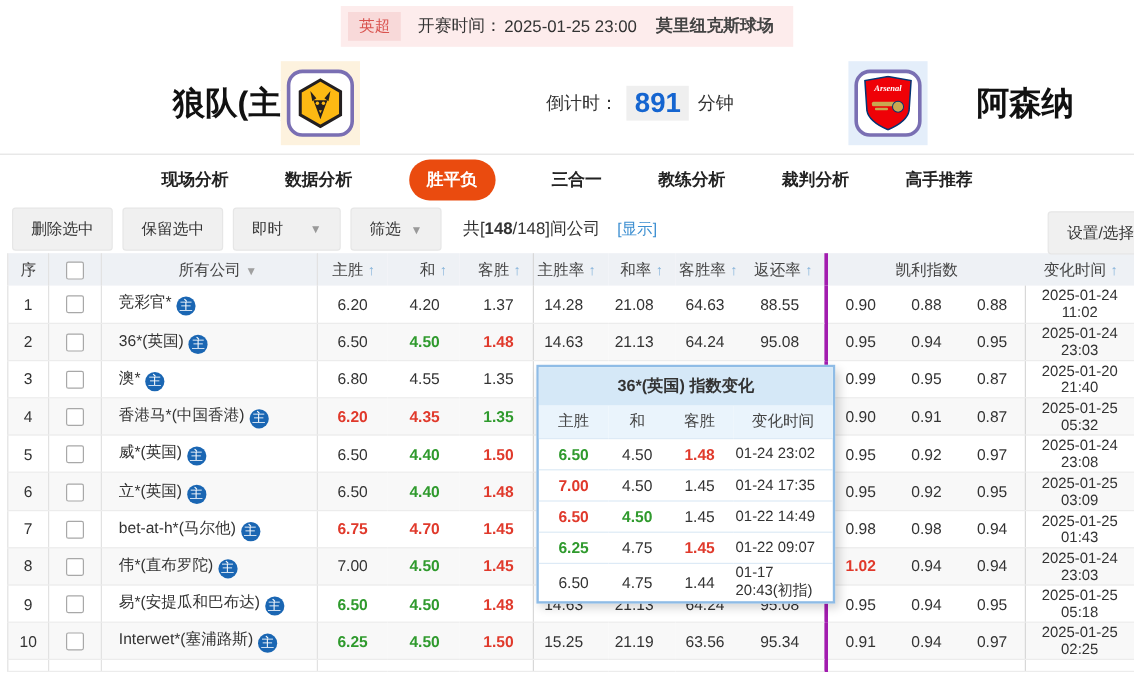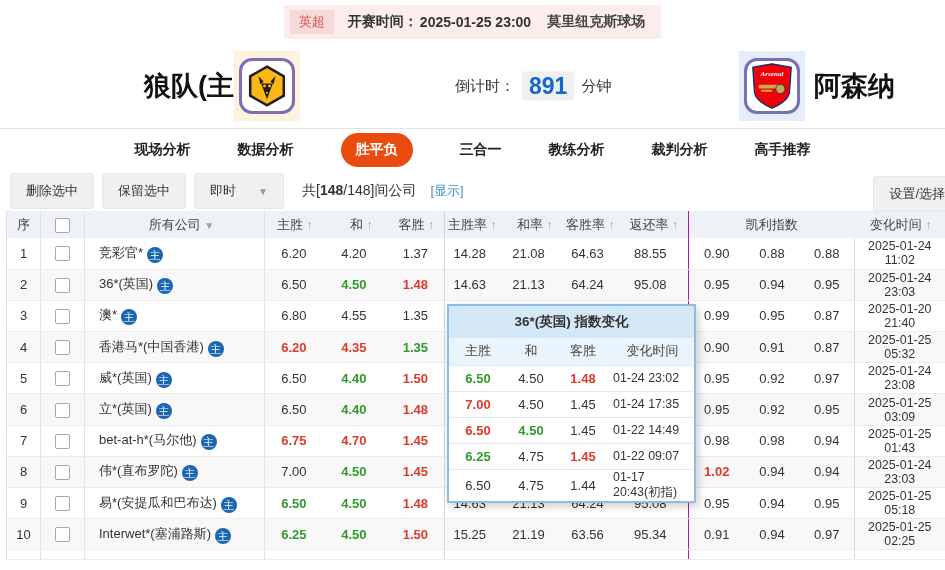--- a/index.html
+++ b/index.html
@@ -5,31 +5,31 @@
   * { box-sizing: border-box; margin: 0; padding: 0; }
   html,body { width:945px; height:570px; overflow:hidden; }
   body {
     font-family:"Liberation Sans","DejaVu Sans",sans-serif;
     background:#fff; color:#333; position:relative; font-size:13px;
   }
   
   .topbar { height:44px; display:flex; align-items:center; justify-content:center; }
   .match-info { background:#fdecec; display:flex; align-items:center; padding:5px 16px 5px 6px; font-size:14px; }
   .league-badge { background:#f8d9d9; color:#d9534f; padding:3px 9px; font-size:13px; margin-right:14px; }
-  .kickoff-label,.kickoff-time { font-weight:bold; color:#333; }
+  .kickoff-label,.kickoff-time { font-weight:normal; color:#333; }
   .kickoff-time { margin-left:2px; }
   .venue { margin-left:16px; font-weight:bold; color:#444; }
   
   .team-header { position:relative; height:84px; }
   .team-name { position:absolute; top:50%; transform:translateY(-50%); font-size:27px; font-weight:bold; color:#111; }
   .home-name { left:144px; }
   .away-name { left:814px; }
   .logo-box { position:absolute; top:7px; width:66px; height:70px; display:flex; align-items:center; justify-content:center; }
   .home-box { left:234px; background:#fdf2de; }
-  .away-box { left:739px; background:#e4eefa; }
+  .away-box { left:707px; background:#e4eefa; }
   .logo-inner { width:56px; height:56px; background:#fff; border:3px solid #7a6fb3; border-radius:13px; display:flex; align-items:center; justify-content:center; }
   .countdown { position:absolute; left:455px; top:50%; transform:translateY(-50%); display:flex; align-items:center; font-size:15px; }
   .countdown-value { background:#efefef; color:#1565d0; font-size:23px; font-weight:bold; padding:1px 7px; margin:0 7px; }
   .rule { border:none; border-top:1px solid #e3e3e3; }
   
   .tabs { height:42px; display:flex; align-items:center; justify-content:center; gap:47px; }
   .tab { font-size:14px; font-weight:bold; color:#222; cursor:pointer; }
   .tab.active { background:#ea4b0f; color:#fff; padding:8px 15px; border-radius:17px; }
   
   .toolbar { position:relative; height:40px; display:flex; align-items:center; padding:0 10px; gap:8px; }
@@ -42,21 +42,21 @@
   .btn-settings { position:absolute; right:-16px; top:5px; }
   
   .odds-table { margin-left:6px; width:939px; border-collapse:collapse; table-layout:fixed; font-size:13px; }
   .odds-table th { background:#eef1f5; height:27px; font-weight:normal; color:#444; }
   .odds-table td { height:31.2px; border-bottom:1px solid #ececec; }
   .odds-table tr.zebra td { background:#f8f8f8; }
   .odds-table th:nth-child(1),.odds-table td:nth-child(1){ border-left:1px solid #e2e2e2; border-right:1px solid #e2e2e2; }
   .odds-table th:nth-child(2),.odds-table td:nth-child(2){ border-right:1px solid #e2e2e2; }
   .odds-table th:nth-child(3),.odds-table td:nth-child(3){ border-right:1px solid #e2e2e2; }
   .odds-table th:nth-child(6),.odds-table td:nth-child(6){ border-right:1px solid #d8d8d8; }
-  .odds-table th:nth-child(10),.odds-table td:nth-child(10){ border-right:1px solid #a21caf; }
+  .odds-table th:nth-child(10),.odds-table td:nth-child(10){ border-right:3px solid #a21caf; }
   .odds-table th:nth-child(13),.odds-table td:nth-child(13){ border-right:1px solid #d8d8d8; }
   .odds-table td.seq { text-align:center; color:#333; }
   .odds-table td.cbcell,.odds-table th.cbcell { text-align:center; }
   .odds-table td.company { text-align:left; padding-left:14px; }
   .odds-table td.num { text-align:right; padding-right:16px; }
   .odds-table td.rate { text-align:center; padding-right:12px; }
   .odds-table td.kelly { text-align:center; }
   .odds-table td.time { text-align:center; font-size:12.4px; color:#333; padding-right:2px; }
   .odds-table th.al { text-align:center; padding-left:14px; }
   .odds-table th.ar { text-align:right; padding-right:10px; }
@@ -133,20 +133,23 @@
     <span class="tab">裁判分析</span>
     <span class="tab">高手推荐</span>
   </div>
 
 <div class="toolbar">
   <button class="tbtn">删除选中</button>
   <button class="tbtn">保留选中</button>
   <button class="tbtn wide">
     <span>即时</span>
     <span class="caret">▼</span>
+  </button>
+  <button class="tbtn">
+    <span>筛选</span><span class="caret">▼</span>
   </button>
   <span class="company-count">
     <span>共[</span><span class="count-bold">148</span><span>/148]间公司</span>
   </span>
   <span class="show-link">[显示]</span>
   <button class="tbtn btn-settings">设置/选择</button>
 </div>
 
 <table class="odds-table">
   <colgroup>

